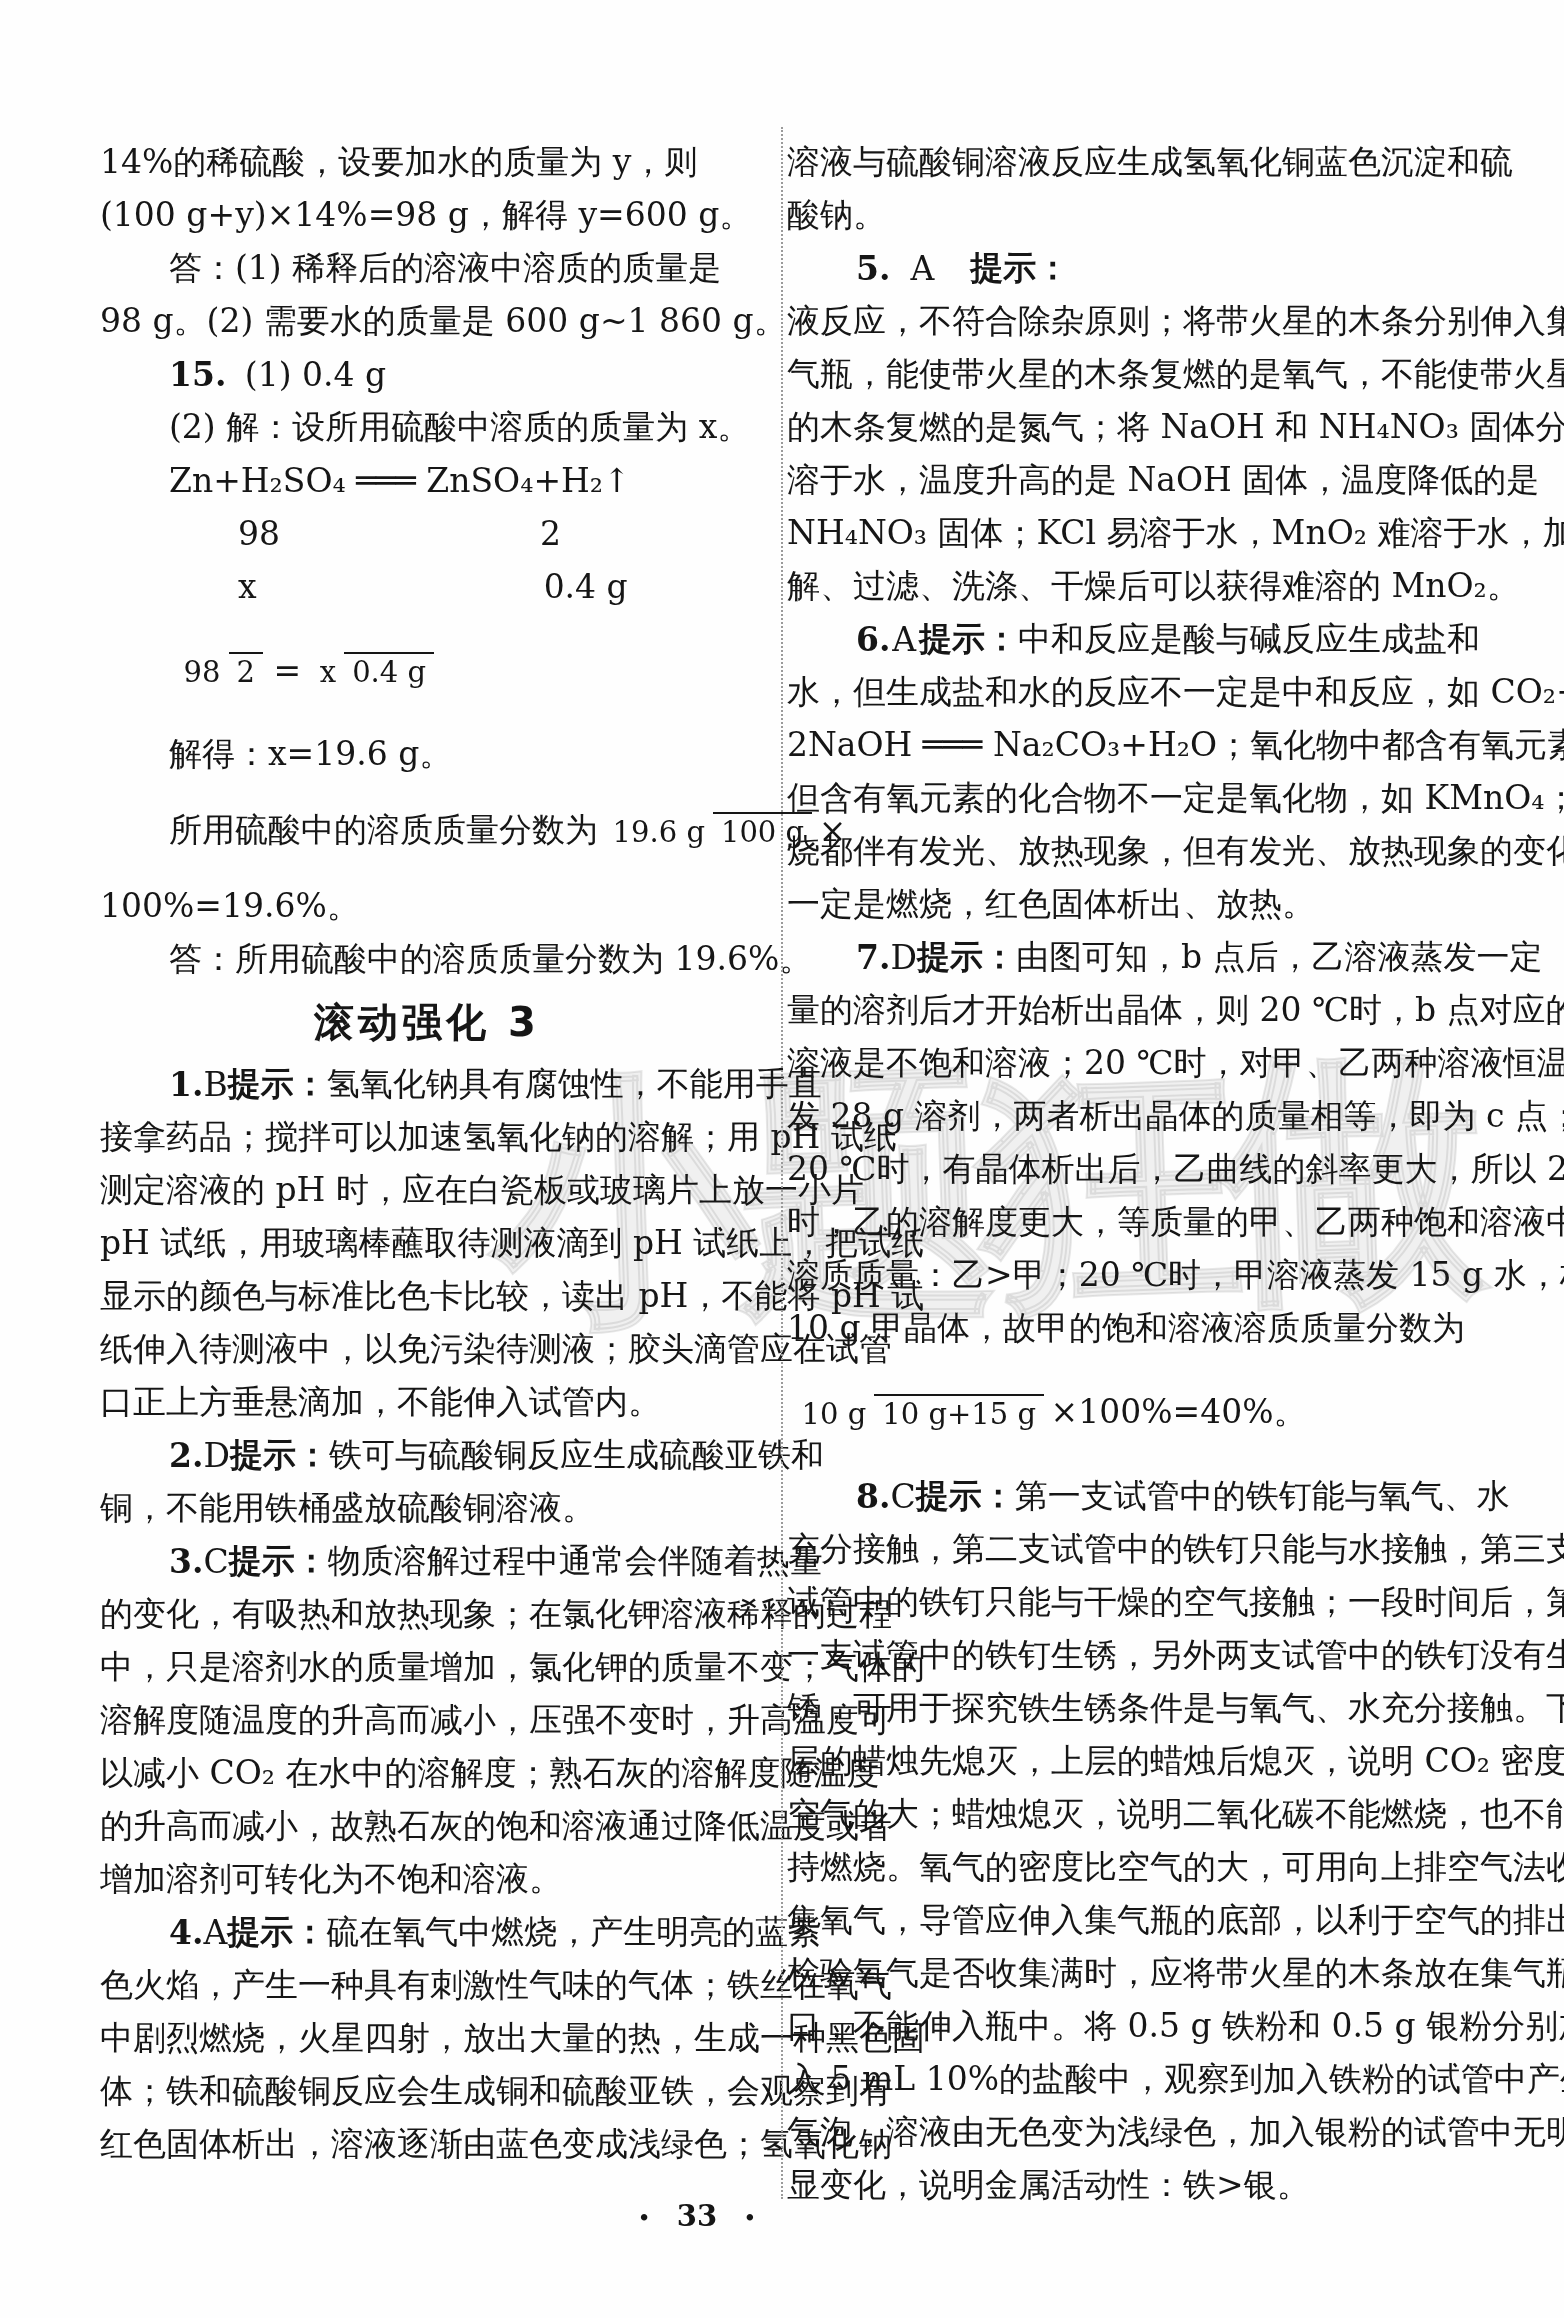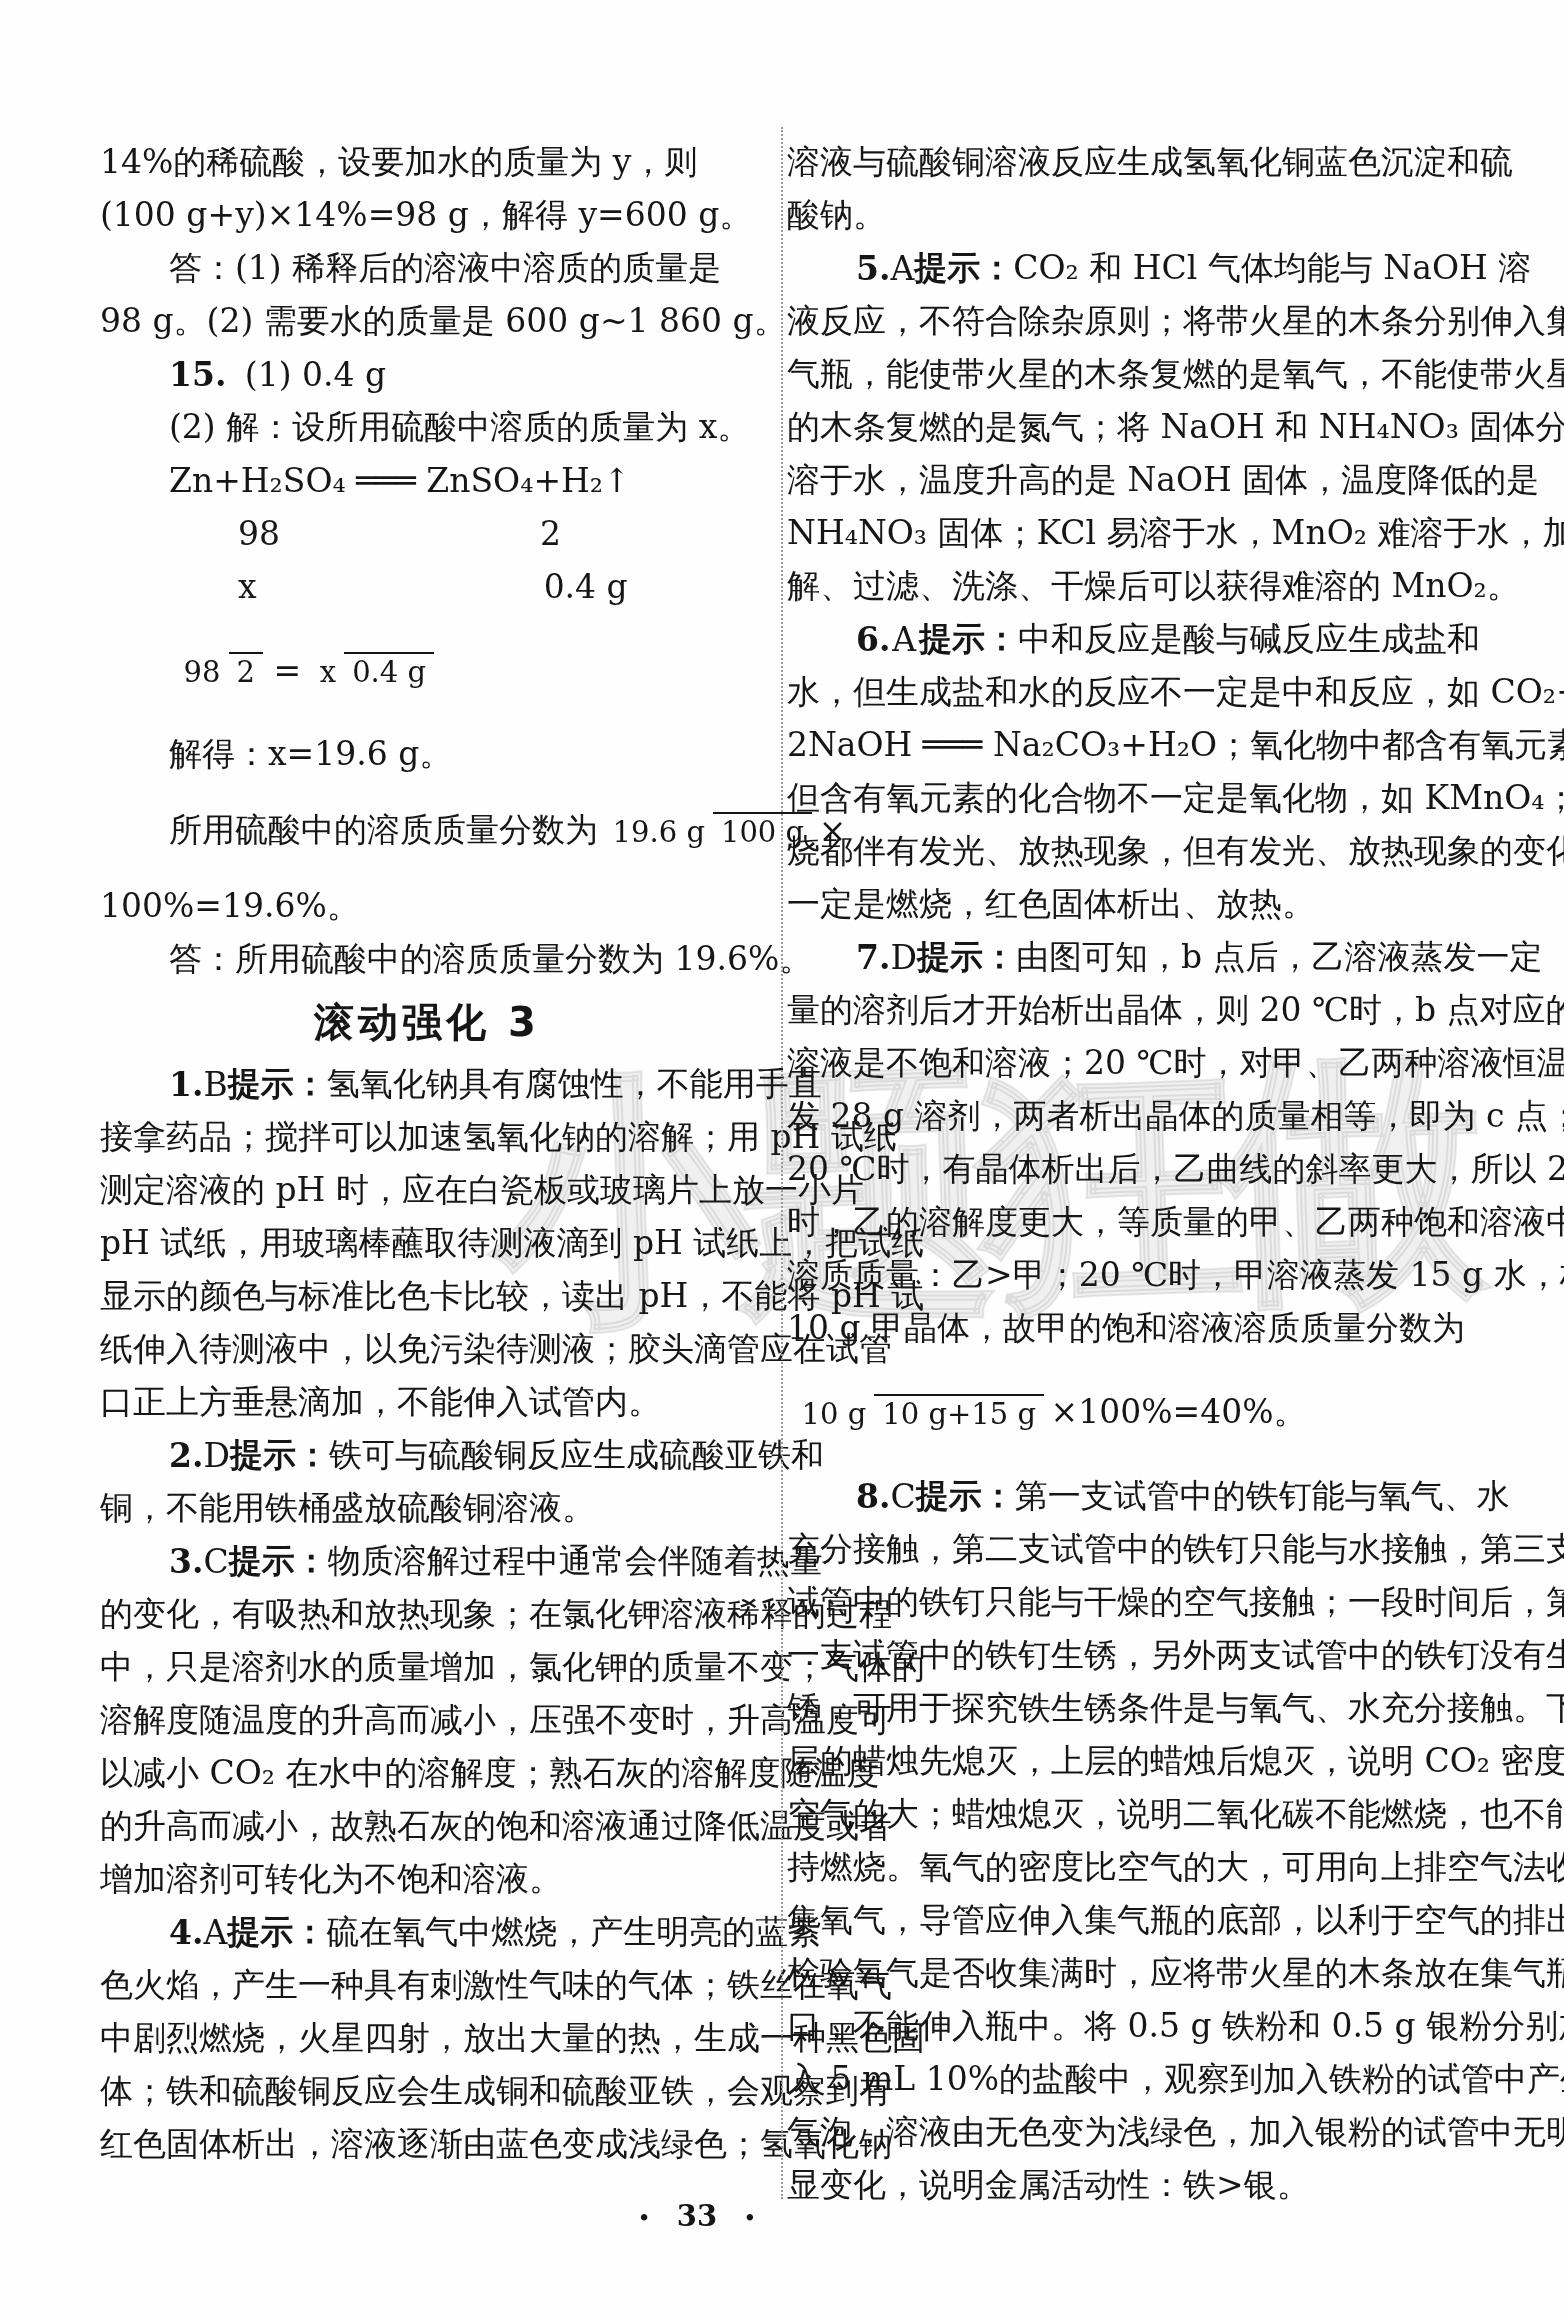--- a/index.html
+++ b/index.html
@@ -208,21 +208,20 @@
       </div>
       <div class="line">
         <span>酸钠。</span>
       </div>
       <div class="line" style="padding-left: 69px;">
         <span class="b">5.</span>
         <span class="gap" style="width: 20px;"></span>
         <span>A</span>
         <span class="gap" style="width: 36px;"></span>
         <span class="hb">提示：</span>
-        <span>CO₂ 和 HCl 气体均能与 NaOH 溶</span>
       </div>
       <div class="line">
         <span>液反应，不符合除杂原则；将带火星的木条分别伸入集</span>
       </div>
       <div class="line">
         <span>气瓶，能使带火星的木条复燃的是氧气，不能使带火星</span>
       </div>
       <div class="line">
         <span>的木条复燃的是氮气；将 NaOH 和 NH₄NO₃ 固体分别</span>
       </div>

